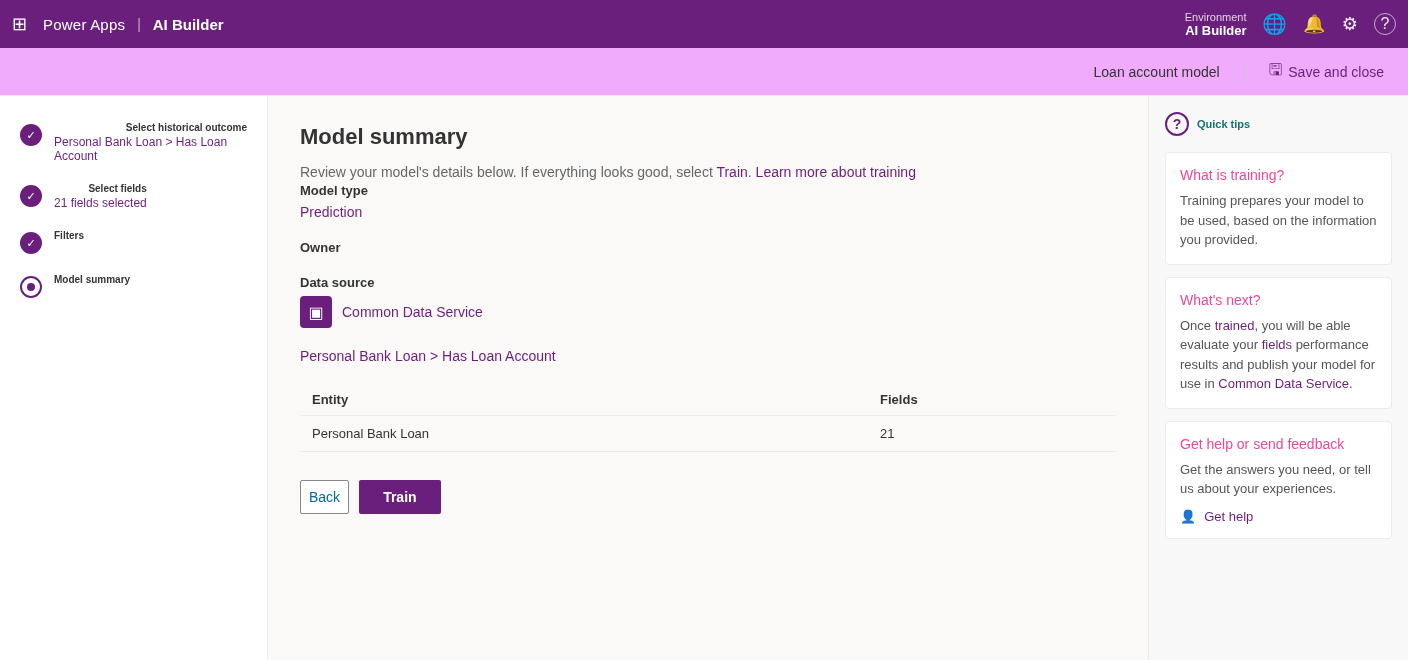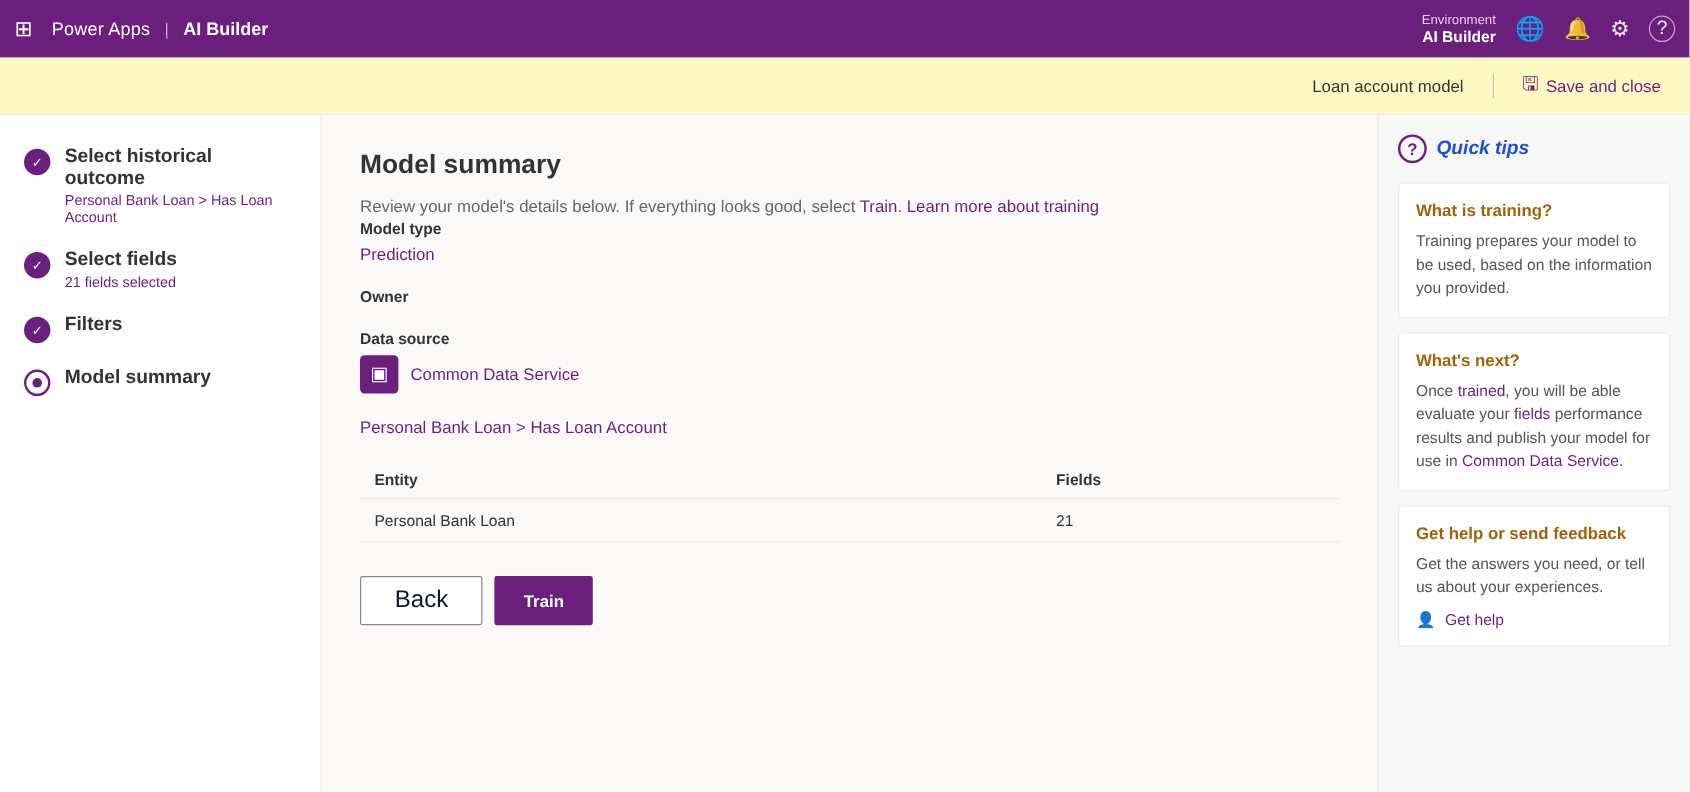--- a/index.html
+++ b/index.html
@@ -20,21 +20,21 @@
     .topnav-separator { color: rgba(255,255,255,0.6); margin: 0 4px; }
     .topnav-subtitle { font-size: 15px; font-weight: 600; }
     .topnav-right { margin-left: auto; display: flex; align-items: center; gap: 16px; }
     .topnav-env { display: flex; flex-direction: column; align-items: flex-end; font-size: 11px; color: rgba(255,255,255,0.8); }
     .topnav-env-label { font-size: 11px; }
     .topnav-env-name { font-size: 13px; font-weight: 600; color: #fff; }
     .topnav-icon { color: rgba(255,255,255,0.9); font-size: 18px; cursor: pointer; }
 
     
     .header-bar {
-      background: #fef9c3;
+      background: #f0abfc;
       height: 48px;
       display: flex;
       align-items: center;
       justify-content: flex-end;
       padding: 0 16px;
       border-bottom: 1px solid #edebe9;
       gap: 8px;
     }
     .header-model-name { font-size: 14px; color: #333; margin-right: 8px; }
     .header-divider { width: 1px; height: 20px; background: #c8c6c4; margin: 0 8px; }
@@ -65,21 +65,21 @@
     }
     .step-circle {
       width: 22px; height: 22px; border-radius: 50%;
       display: flex; align-items: center; justify-content: center;
       flex-shrink: 0; margin-top: 2px;
       font-size: 11px;
     }
     .step-circle.completed { background: #6b1f7c; color: #fff; }
     .step-circle.active { background: #fff; border: 2px solid #6b1f7c; color: #6b1f7c; }
     .step-content {}
-    .step-title { font-size: 16px; font-weight: 600; color: #333; }
+    .step-title { font-size: 10px; font-weight: 600; color: #333; text-align: right; }
     .step-subtitle { font-size: 12px; color: #6b1f7c; margin-top: 2px; }
 
     
     .content-area {
       flex: 1;
       background: #faf9f8;
       padding: 28px 32px;
       overflow-y: auto;
     }
     .content-title { font-size: 22px; font-weight: 600; color: #333; margin-bottom: 12px; }
@@ -101,43 +101,43 @@
 
     .fields-table { width: 100%; border-collapse: collapse; margin-bottom: 28px; }
     .fields-table th {
       text-align: left; padding: 8px 12px; font-size: 13px; font-weight: 600; color: #333;
       border-bottom: 1px solid #edebe9;
     }
     .fields-table td { padding: 10px 12px; font-size: 13px; color: #333; border-bottom: 1px solid #edebe9; }
 
     .btn-row { display: flex; gap: 10px; margin-top: 8px; }
     .btn-back {
-      padding: 8px 28px; border: 1px solid #8a8886; background: #fff;
-      color: #0f172a; font-size: 20px; cursor: pointer; border-radius: 2px;
+      padding: 8px 8px; border: 1px solid #8a8886; background: #fff;
+      color: #0369a1; font-size: 14px; cursor: pointer; border-radius: 2px;
     }
     .btn-train {
       padding: 8px 24px; border: none; background: #6b1f7c;
       color: #fff; font-size: 14px; cursor: pointer; border-radius: 2px; font-weight: 600;
     }
 
     
     .quick-tips {
       width: 260px;
       background: #f8f8f8;
       padding: 16px;
       flex-shrink: 0;
       overflow-y: auto;
       border-left: 1px solid #edebe9;
     }
     .qt-header { display: flex; align-items: center; gap: 8px; margin-bottom: 16px; }
     .qt-icon { color: #6b1f7c; font-size: 18px; font-weight: 700; }
-    .qt-title { font-size: 16px; font-weight: 600; color: #1d4ed8; font-style: italic; }
+    .qt-title { font-size: 11px; font-weight: 600; color: #0f766e; }
 
     .qt-card { background: #fff; border: 1px solid #edebe9; border-radius: 4px; padding: 14px; margin-bottom: 12px; }
-    .qt-card-title { font-size: 14px; font-weight: 700; color: #a16207; margin-bottom: 8px; }
+    .qt-card-title { font-size: 14px; font-weight: 400; color: #ec4899; margin-bottom: 8px; }
     .qt-card-text { font-size: 13px; color: #555; line-height: 1.5; }
     .qt-card-text .link { color: #6b1f7c; text-decoration: none; cursor: pointer; }
     .qt-get-help { display: flex; align-items: center; gap: 8px; margin-top: 10px; color: #6b1f7c; font-size: 13px; cursor: pointer; }
   </style>
 </head>
 <body>
 
 <nav class="topnav">
   <span class="topnav-grid-icon">⊞</span>
   <span class="topnav-title">Power Apps</span>

